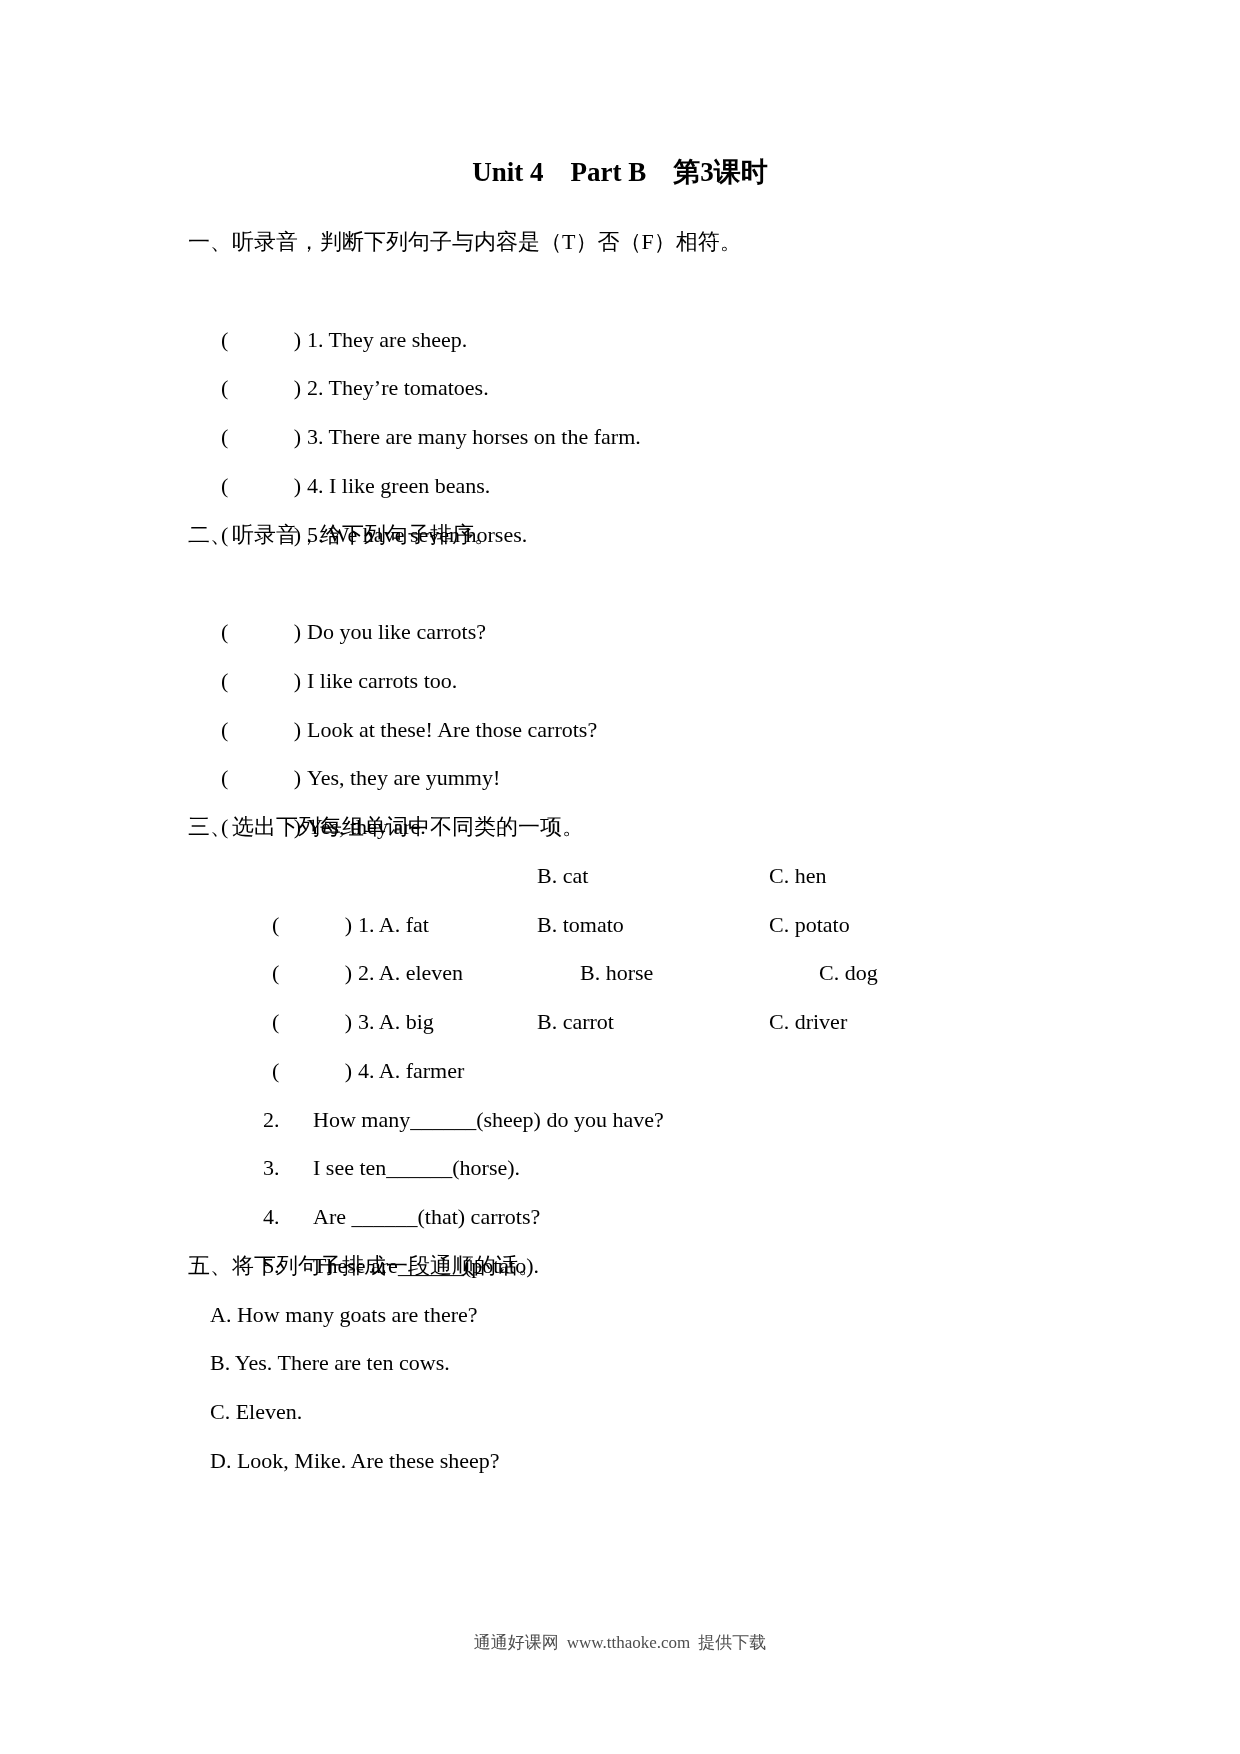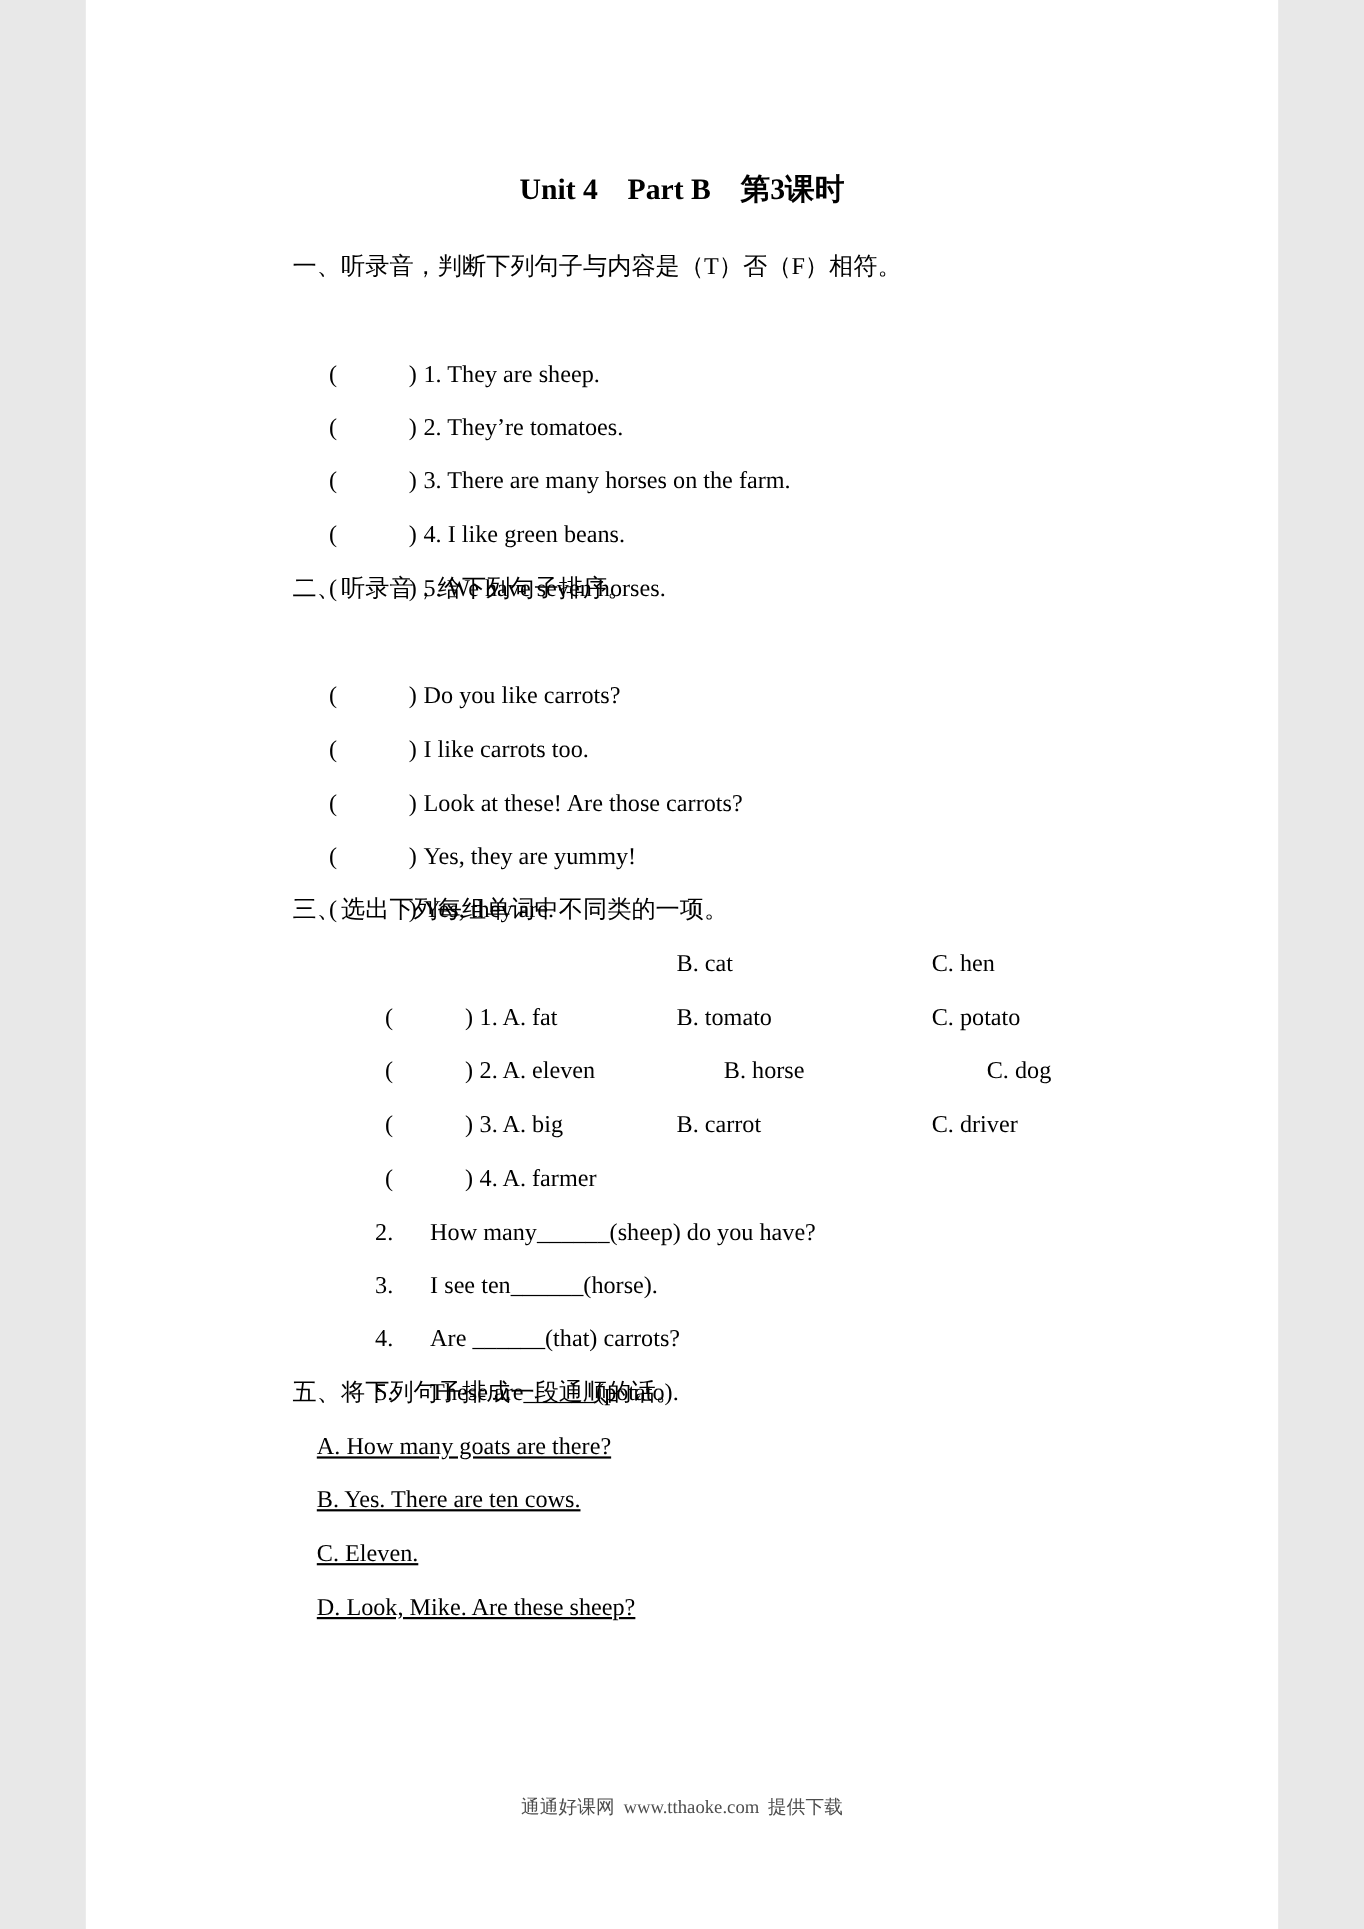--- a/index.html
+++ b/index.html
@@ -1,18 +1,18 @@
 <!DOCTYPE html>
 <html><head>
 <meta charset="utf-8">
 <style>
   html, body { margin: 0; padding: 0; background: #e8e8e8; }
   .page {
     position: relative;
-    width: 1084px;
+    width: 1240px;
     height: 1754px;
     margin: 0 auto;
     background: #ffffff;
     font-family: "Liberation Serif", "DejaVu Serif", serif;
     color: #000;
     overflow: hidden;
   }
   .doc-title {
     position: absolute;
     top: 152px;
@@ -34,21 +34,21 @@
     position: relative;
     height: 48.75px;
     line-height: 48.75px;
     font-size: 22px;
     white-space: pre;
   }
   .heading   { padding-left: 188px; }
   .s12-item  { padding-left: 188px; }
   .s3-row    { padding-left: 239px; }
   .s4-item   { padding-left: 230px; }
-  .s5-item   { padding-left: 210px; text-decoration: underline; }
+  .s5-item   { padding-left: 210px; }
   .paren-group {
     display: inline-flex;
     justify-content: space-between;
     width: 80px;
     vertical-align: top;
   }
   .item-text { margin-left: 6px; font-family: Liberation Serif, serif; }
   .s4-num { display: inline-block; width: 50px; }
   .opt-b { position: absolute; left: 537px; top: 0; }
   .opt-c { position: absolute; left: 753px; top: 0; margin-left: 16px; }

